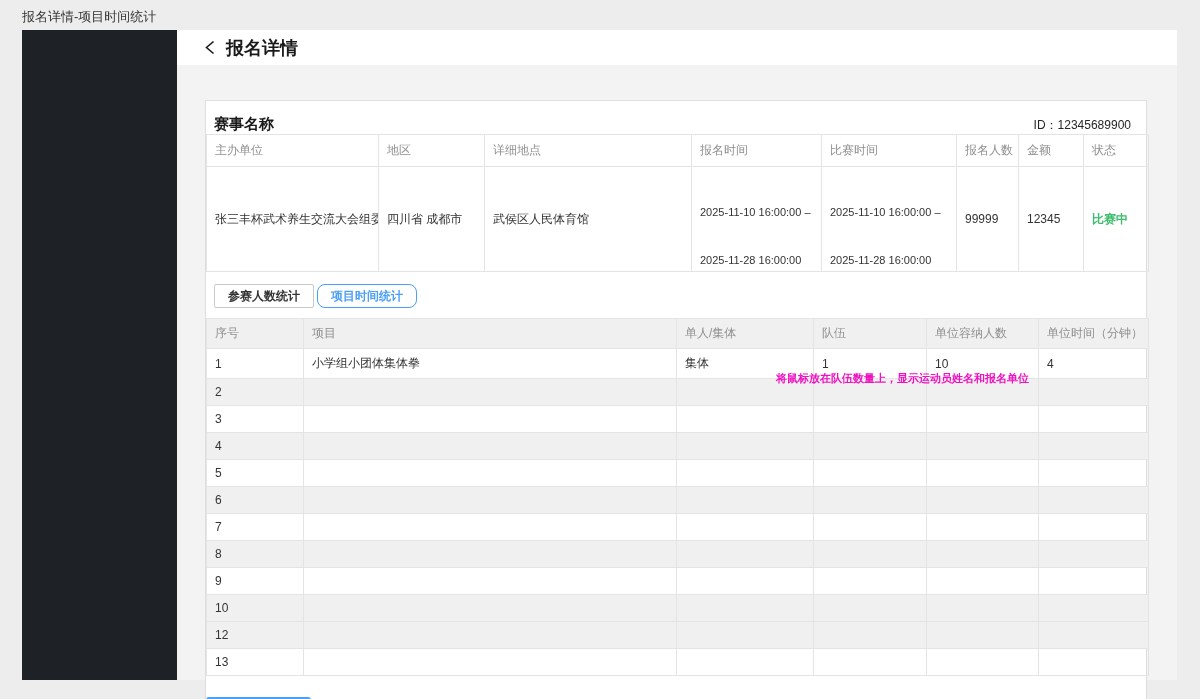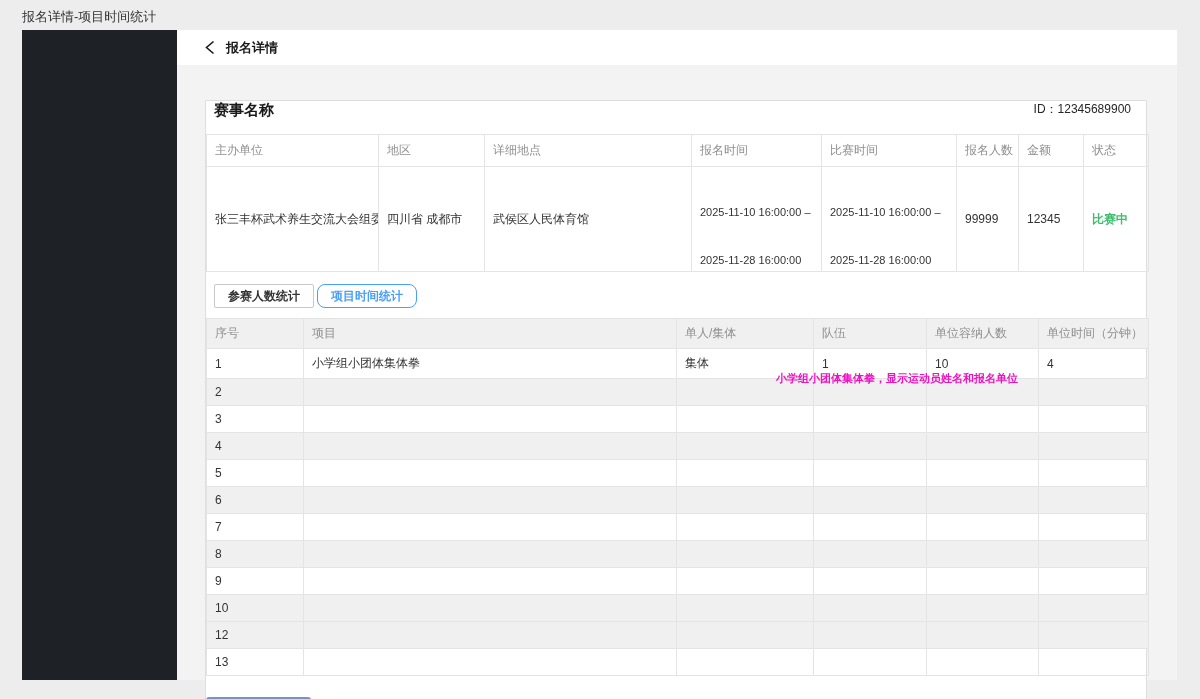--- a/index.html
+++ b/index.html
@@ -20,29 +20,29 @@
     width: 1155px; height: 650px;
     display: flex;
   }
   .sidebar { width: 155px; flex: none; background: #1e2126; }
   .main { flex: 1; min-width: 0; background: #f3f3f3; display: flex; flex-direction: column; }
   .topbar {
     flex: none; height: 35px; background: #fff;
     display: flex; align-items: center; gap: 11px; padding-left: 27px;
   }
   .back { display: inline-flex; align-items: center; cursor: pointer; }
-  .page-title { font-size: 13px; font-weight: bold; color: #1a1a1a; }
+  .page-title { font-size: 18px; font-weight: bold; color: #1a1a1a; }
 
   .card {
     margin: 35px 30px 0 28px;
     background: #fff;
     border: 1px solid #dedede;
   }
   .card-head {
-    display: flex; justify-content: space-between; align-items: flex-start;
+    display: flex; justify-content: space-between; align-items: flex-end;
     height: 33px; padding: 0 15px 0 8px;
   }
   .card-title { font-size: 15px; font-weight: bold; color: #1a1a1a; }
   .card-id { font-size: 12px; color: #262626; }
 
   table { width: 100%; border-collapse: collapse; table-layout: fixed; font-size: 12px; }
   th, td { border: 1px solid #e4e4e4; text-align: left; overflow: hidden; white-space: nowrap; }
   .info-table th { color: #8f8f8f; font-weight: normal; padding: 7px 8px; }
   .info-table td { color: #333; padding: 4px 8px; vertical-align: middle; }
   .info-table .date-line { font-size: 11px; line-height: 13px; color: #333; margin-top: 35px; }
@@ -260,21 +260,21 @@
             <tr>
               <td>13</td>
               <td></td>
               <td></td>
               <td></td>
               <td></td>
               <td></td>
             </tr>
           </tbody>
         </table>
-        <div class="annotation">小学组小团体集体拳，显示运动员姓名和报名单位</div>
+        <div class="annotation">将鼠标放在队伍数量上，显示运动员姓名和报名单位</div>
       </div>
 
       <div class="export-row">
         <button class="export-btn">导出</button>
       </div>
 
     </div>
   </div>
 </div>
 

